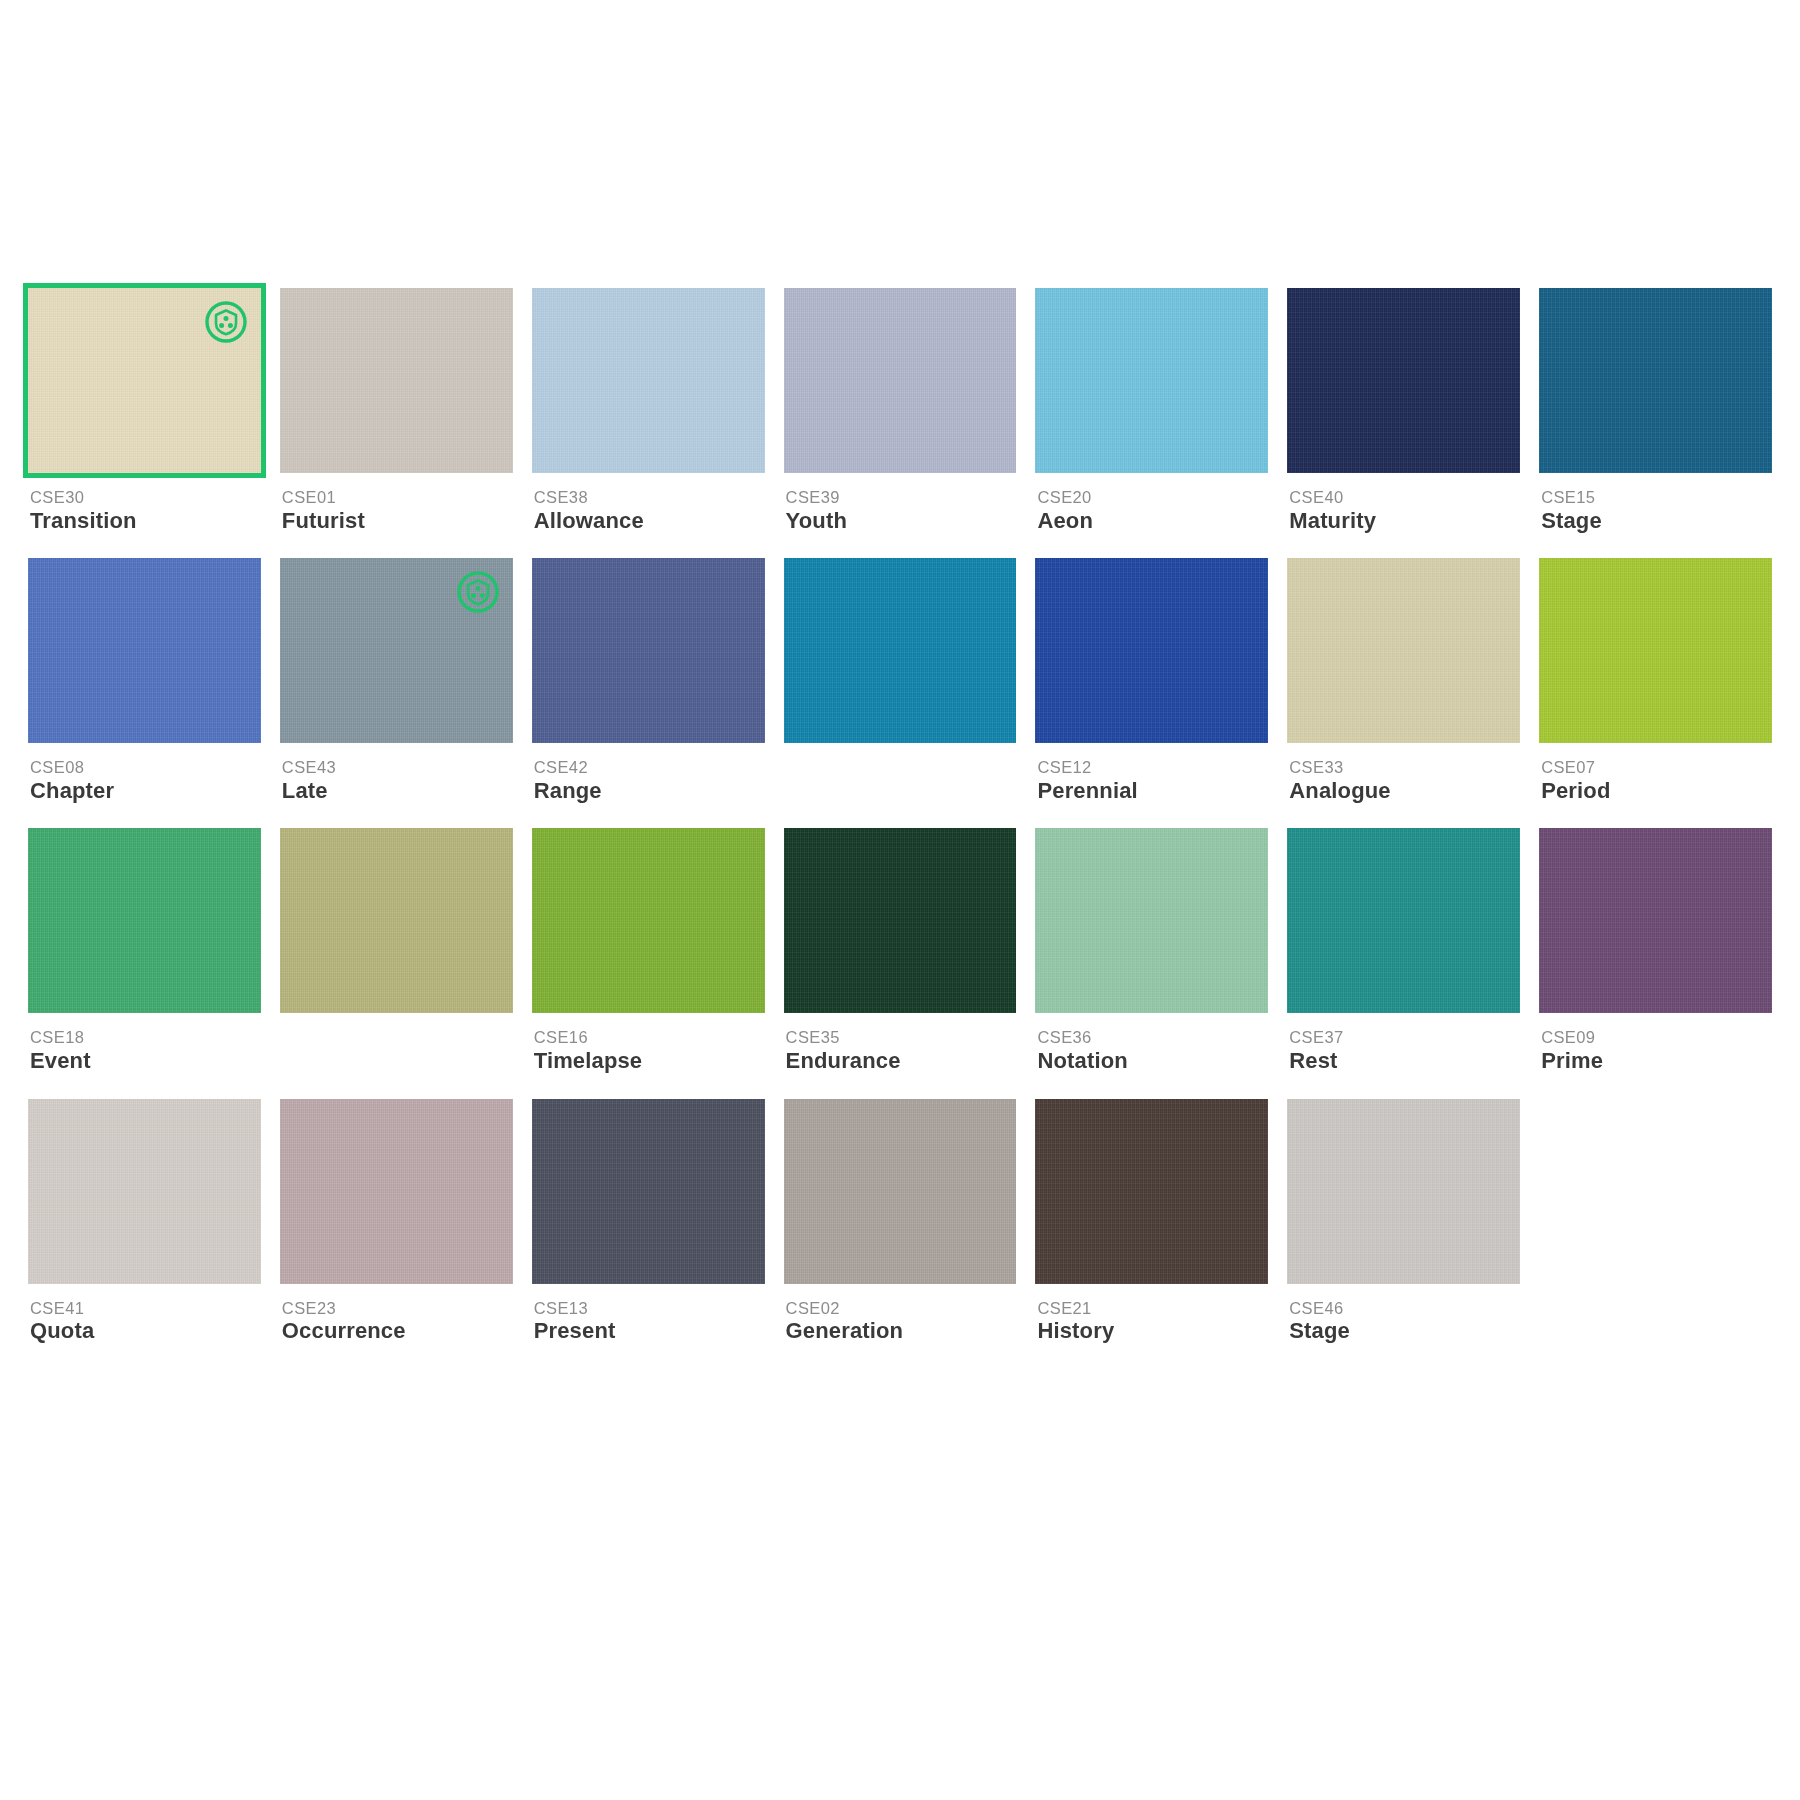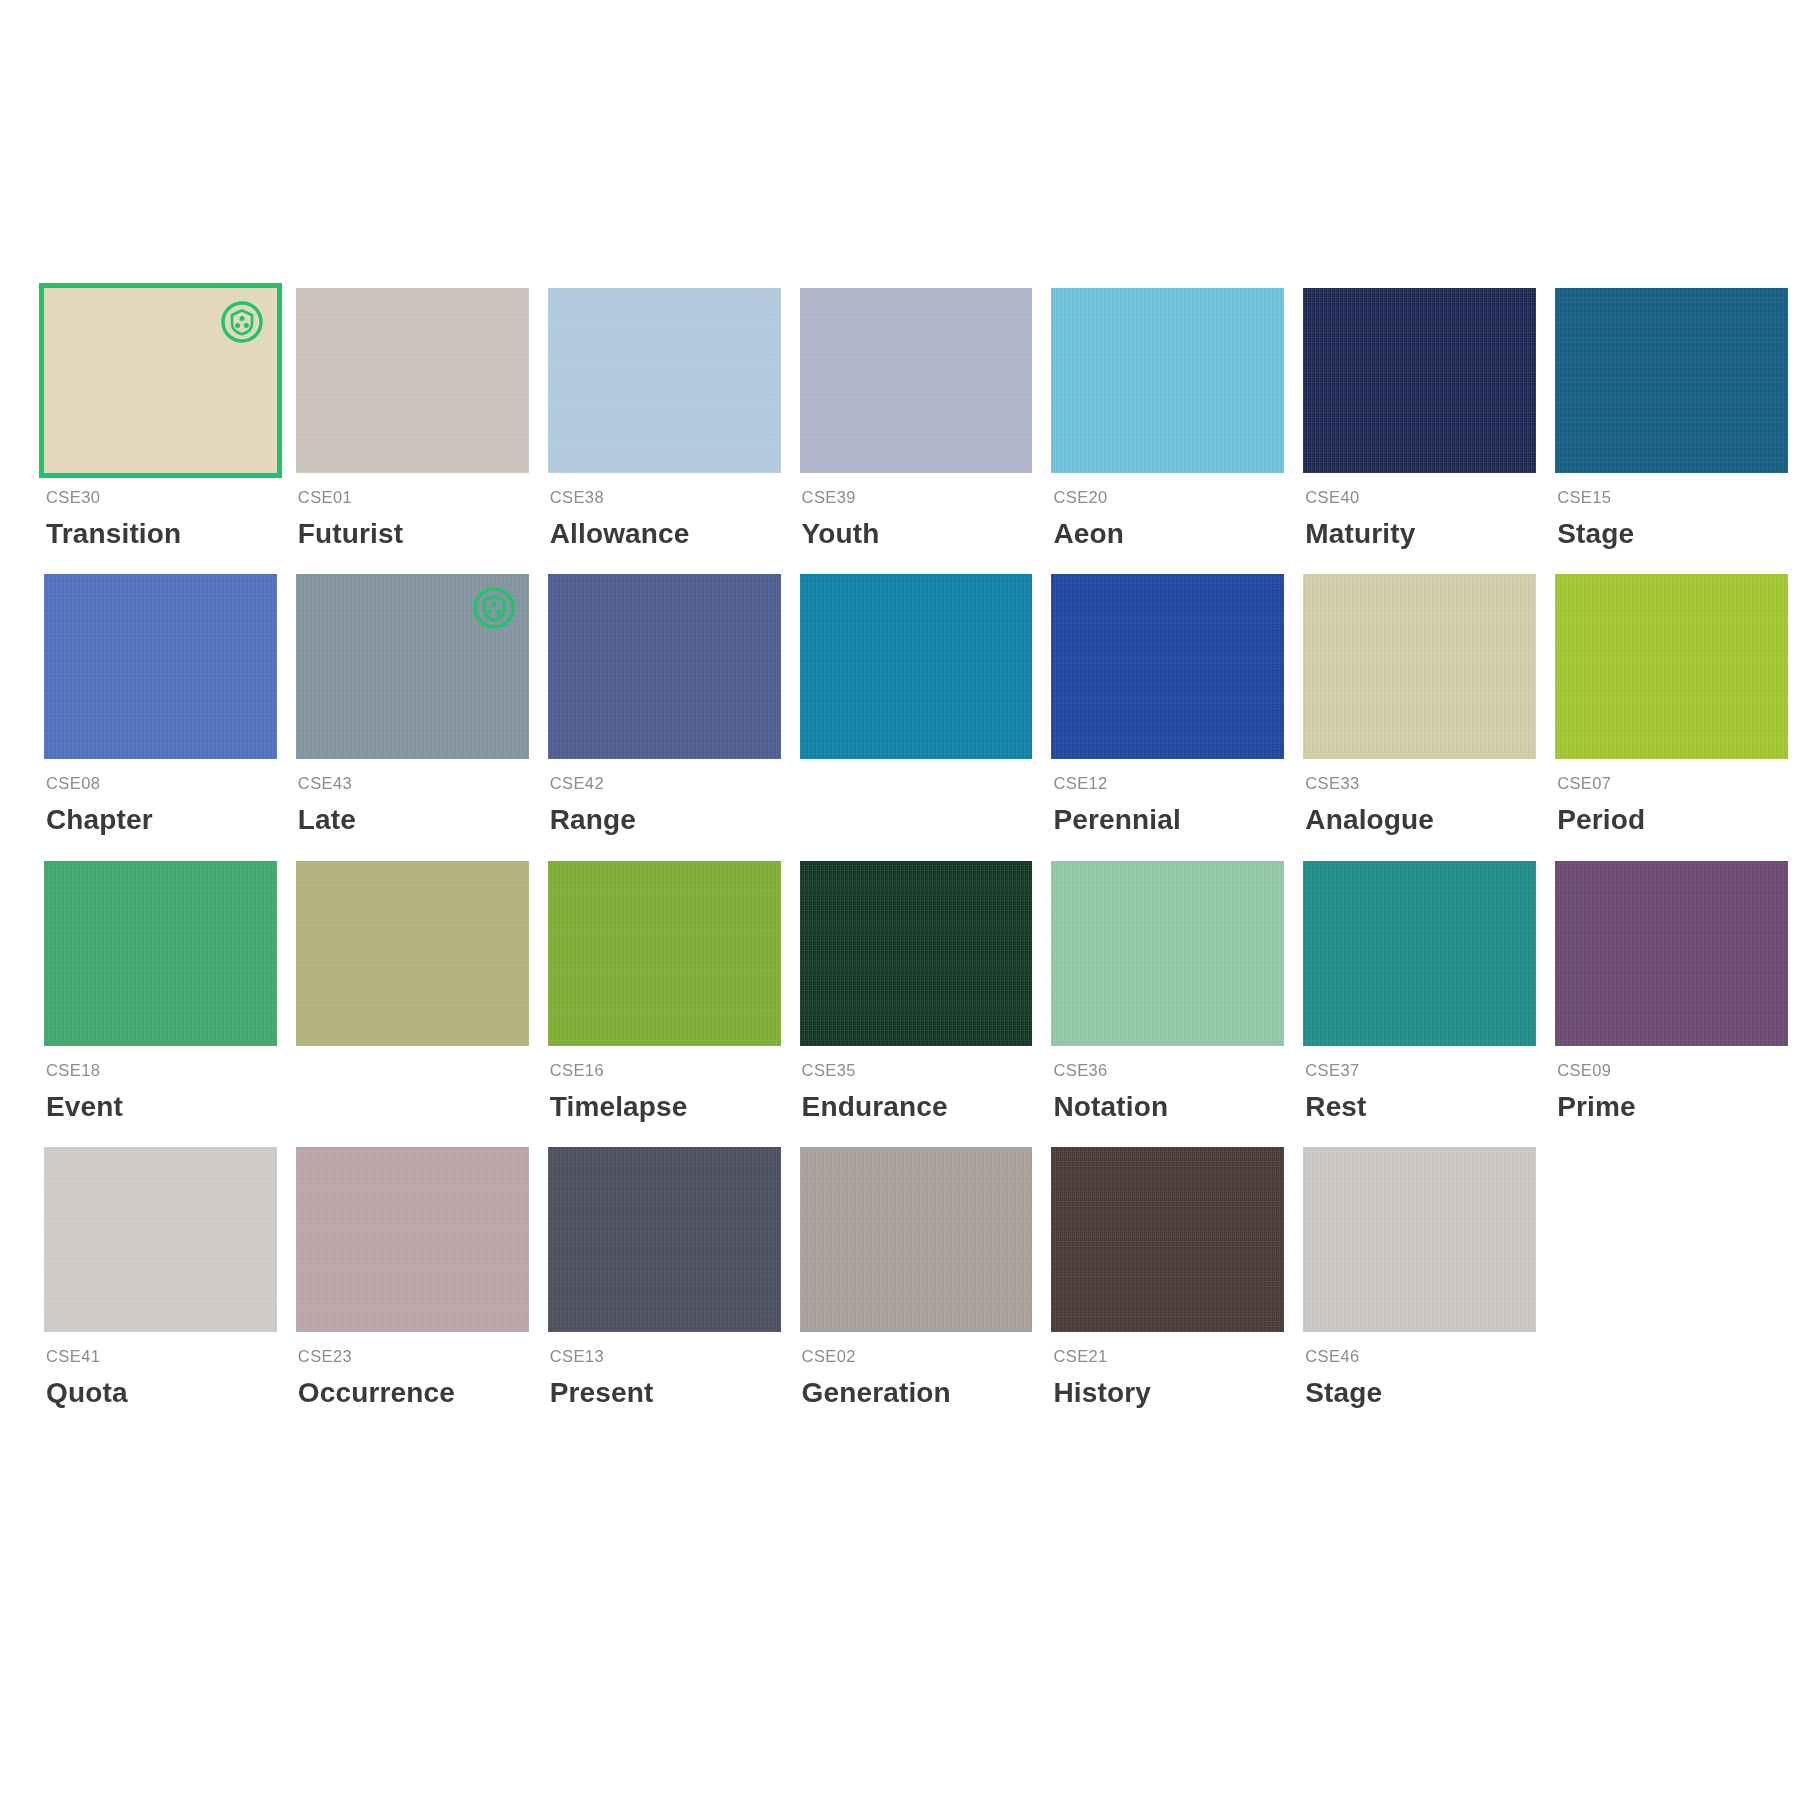--- a/index.html
+++ b/index.html
@@ -11,21 +11,21 @@
   body {
     width: 1800px;
     height: 1800px;
     font-family: "Liberation Sans", sans-serif;
     -webkit-font-smoothing: antialiased;
     overflow: hidden;
   }
 
   #swatch-grid {
     position: absolute;
-    left: 44px;
+    left: 28px;
     top: 288px;
     width: 1744px;
     display: grid;
     grid-template-columns: repeat(7, 1fr);
     column-gap: 19px;
     row-gap: 0px;
   }
 
   .swatch-cell {
     display: block;
@@ -99,22 +99,21 @@
   .swatch-code {
     font-size: 16.5px;
     line-height: 1.2;
     letter-spacing: .4px;
     color: #8c8c8c;
     font-weight: 400;
     white-space: nowrap;
   }
 
   .swatch-name {
-    margin-top: 9px;
-    font-size: 28px;
+    font-size: 22px;
     line-height: 1.2;
     letter-spacing: .15px;
     color: #3a3a3a;
     font-weight: 700;
     white-space: nowrap;
   }
 </style>
 </head>
 <body style="background-color: rgb(255, 255, 255);">
 

